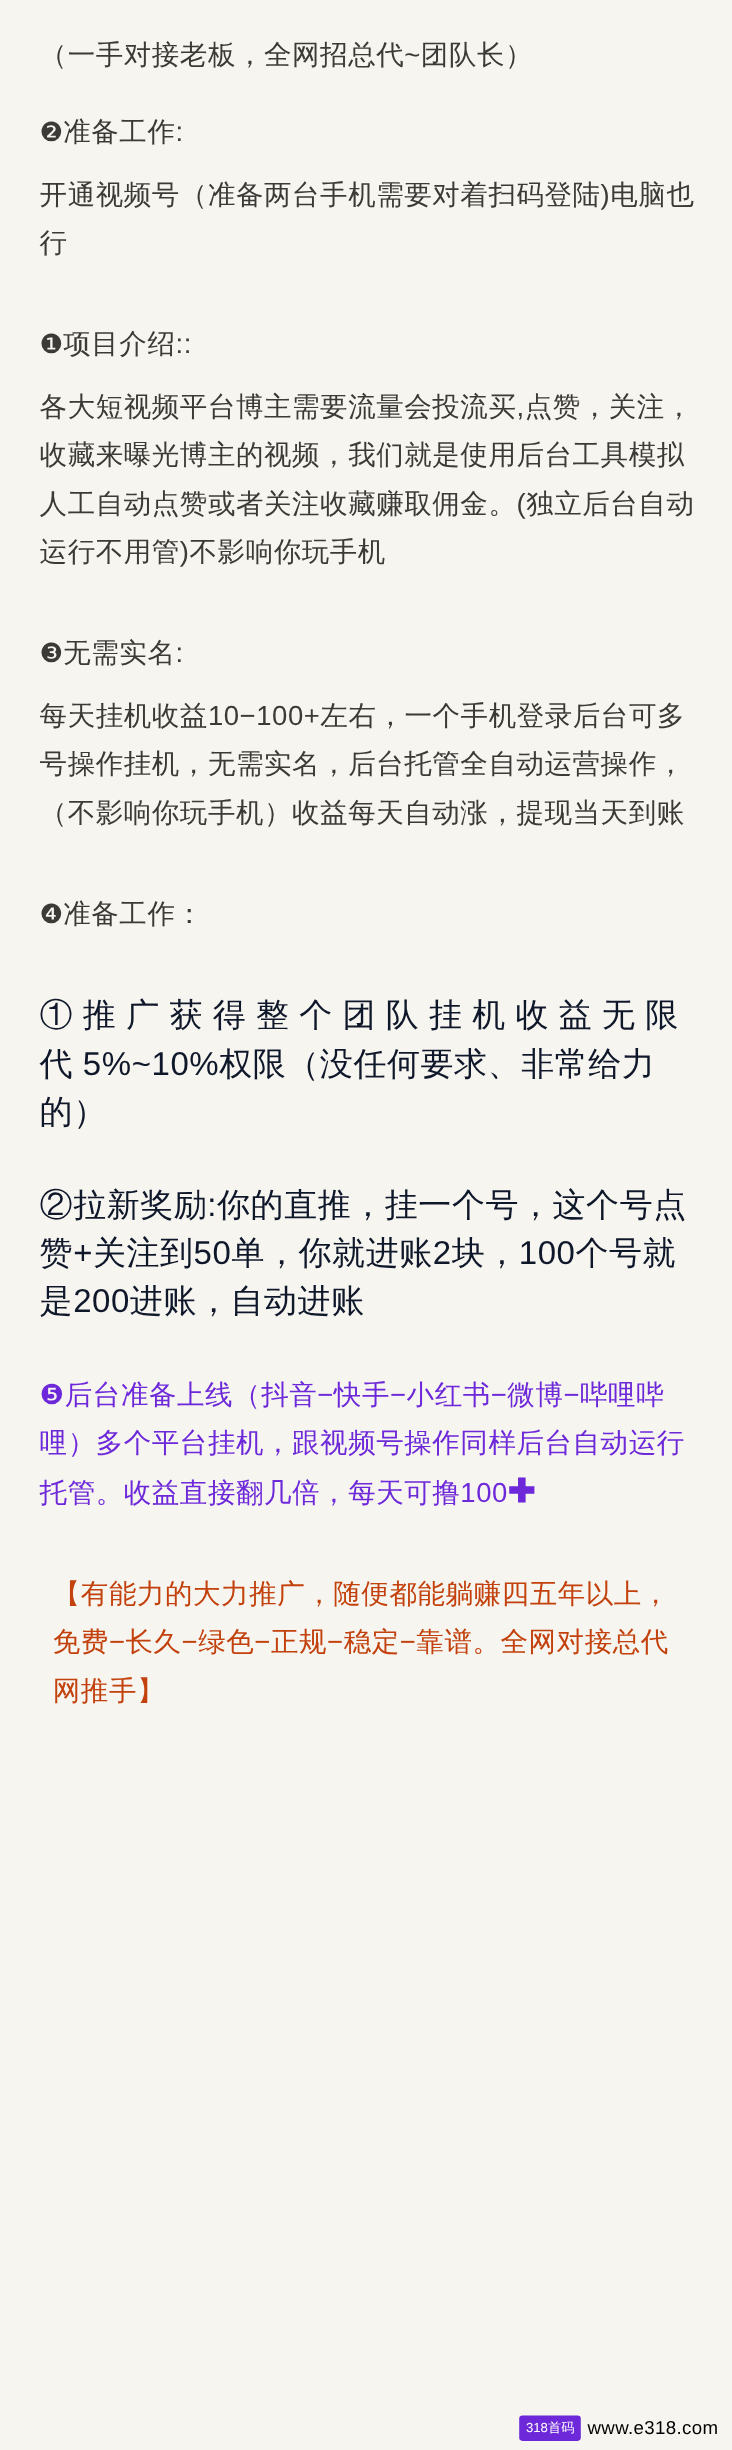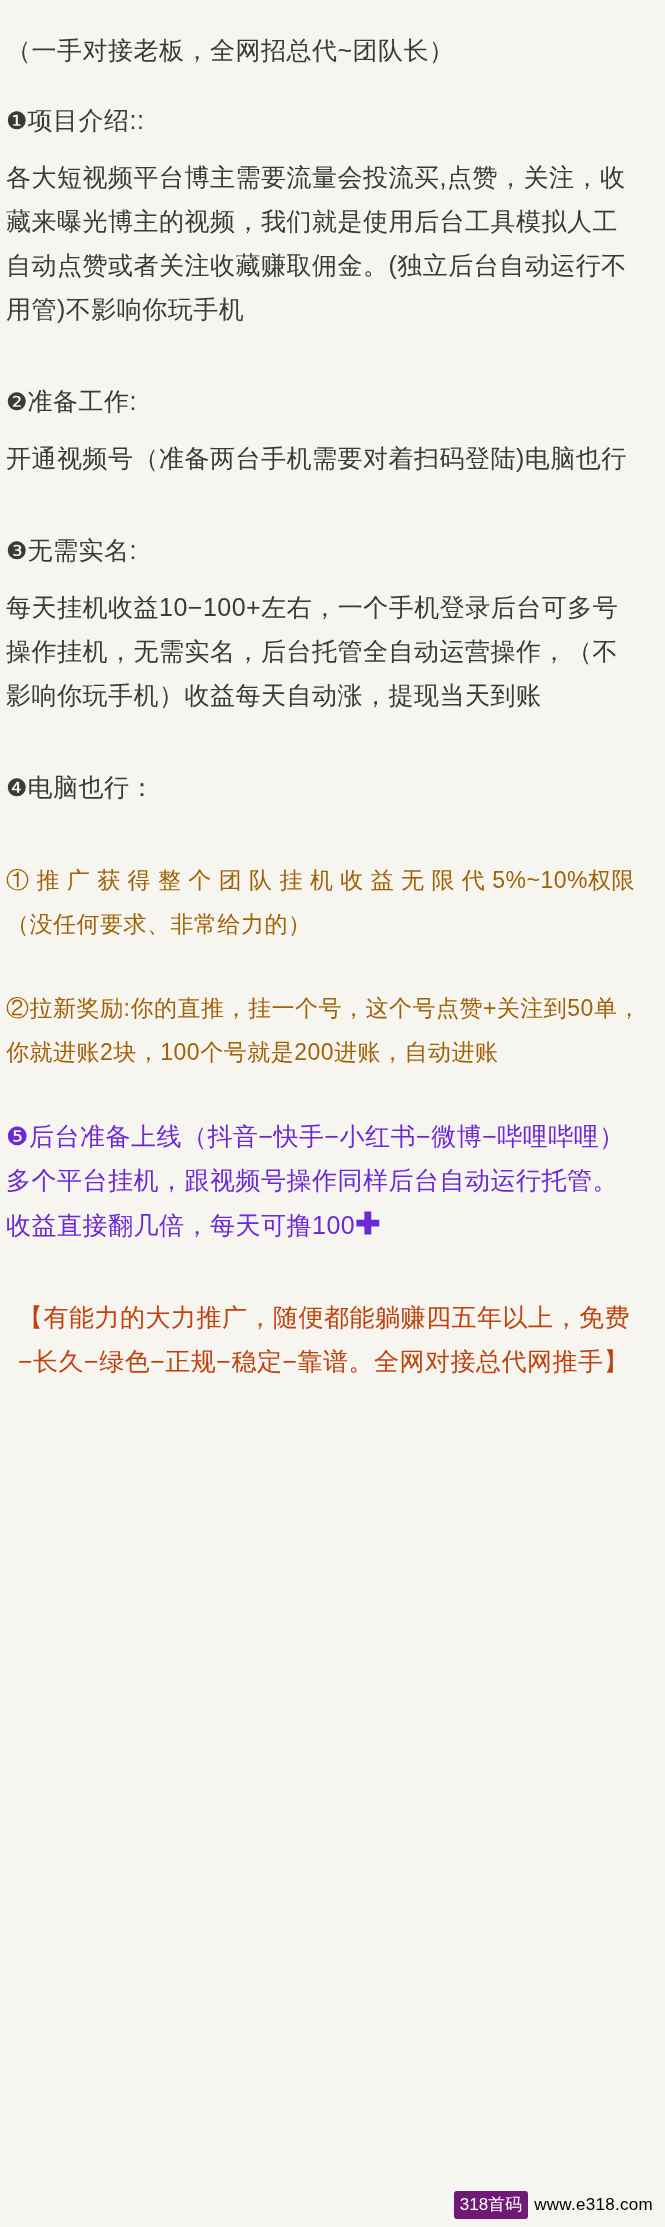--- a/index.html
+++ b/index.html
@@ -12,21 +12,21 @@
     background: #f7f5f0;
     font-family: "Liberation Sans", sans-serif;
     -webkit-font-smoothing: antialiased;
   }
   .page {
     position: relative;
     width: 665px;
     min-height: 2227px;
     background: #f7f5f0;
     box-sizing: border-box;
-    padding: 28px 22px 90px 6px;
+    padding: 28px 22px 90px 36px;
   }
   .content {
     width: 100%;
   }
   .para {
     color: #3b3a36;
     font-size: 25px;
     line-height: 44px;
     letter-spacing: 0.5px;
     margin: 0 0 34px 0;
@@ -57,22 +57,22 @@
     letter-spacing: 0.5px;
   }
   .inline-block {
     margin: 0 0 48px 0;
     color: #6d28d9;
     font-size: 25px;
     line-height: 44px;
     letter-spacing: 0.5px;
   }
   .sub {
-    color: #a16207;
-    font-size: 23px;
+    color: #0f172a;
+    font-size: 30px;
     line-height: 44px;
     letter-spacing: 0.5px;
     margin: 0 0 40px 0;
   }
   .plus {
     font-weight: bold;
     font-size: 30px;
   }
   .footer-note {
     color: #c2410c;
@@ -83,23 +83,23 @@
   }
   .watermark {
     position: absolute;
     right: 12px;
     bottom: 8px;
     display: flex;
     align-items: center;
     gap: 6px;
   }
   .wm-badge {
-    background: #701a75;
+    background: #6d28d9;
     color: #ffffff;
-    font-size: 17px;
+    font-size: 12px;
     line-height: 1;
     padding: 5px 6px 6px 6px;
     border-radius: 3px;
     letter-spacing: 0;
   }
   .wm-text {
     color: #000000;
     font-size: 17px;
     letter-spacing: 0.3px;
   }
@@ -107,42 +107,42 @@
 </head>
 <body>
 
 <div class="page">
   <div class="content">
 
     <p class="para head">（一手对接老板，全网招总代~团队长）</p>
 
     <div class="block">
       <div class="section-title">
-        <span class="num">❶</span><span>项目介绍::</span>
+        <span class="num">❷</span><span>准备工作:</span>
       </div>
-      <div class="body">各大短视频平台博主需要流量会投流买,点赞，关注，收藏来曝光博主的视频，我们就是使用后台工具模拟人工自动点赞或者关注收藏赚取佣金。(独立后台自动运行不用管)不影响你玩手机</div>
+      <div class="body">开通视频号（准备两台手机需要对着扫码登陆)电脑也行</div>
     </div>
 
     <div class="block">
       <div class="section-title">
-        <span class="num">❷</span><span>准备工作:</span>
+        <span class="num">❶</span><span>项目介绍::</span>
       </div>
-      <div class="body">开通视频号（准备两台手机需要对着扫码登陆)电脑也行</div>
+      <div class="body">各大短视频平台博主需要流量会投流买,点赞，关注，收藏来曝光博主的视频，我们就是使用后台工具模拟人工自动点赞或者关注收藏赚取佣金。(独立后台自动运行不用管)不影响你玩手机</div>
     </div>
 
     <div class="block">
       <div class="section-title">
         <span class="num">❸</span><span>无需实名:</span>
       </div>
       <div class="body">每天挂机收益10−100+左右，一个手机登录后台可多号操作挂机，无需实名，后台托管全自动运营操作，（不影响你玩手机）收益每天自动涨，提现当天到账</div>
     </div>
 
     <div class="block">
       <div class="section-title">
-        <span class="num">❹</span><span>电脑也行：</span>
+        <span class="num">❹</span><span>准备工作：</span>
       </div>
     </div>
 
     <p class="sub">① 推 广 获 得 整 个 团 队 挂 机 收 益 无 限 代 5%~10%权限（没任何要求、非常给力的）</p>
     <p class="sub">②拉新奖励:你的直推，挂一个号，这个号点赞+关注到50单，你就进账2块，100个号就是200进账，自动进账</p>
 
     <p class="inline-block">
       <span class="num">❺</span><span>后台准备上线（抖音−快手−小红书−微博−哔哩哔哩）多个平台挂机，跟视频号操作同样后台自动运行托管。收益直接翻几倍，每天可撸100</span><span class="plus">✚</span>
     </p>
 

